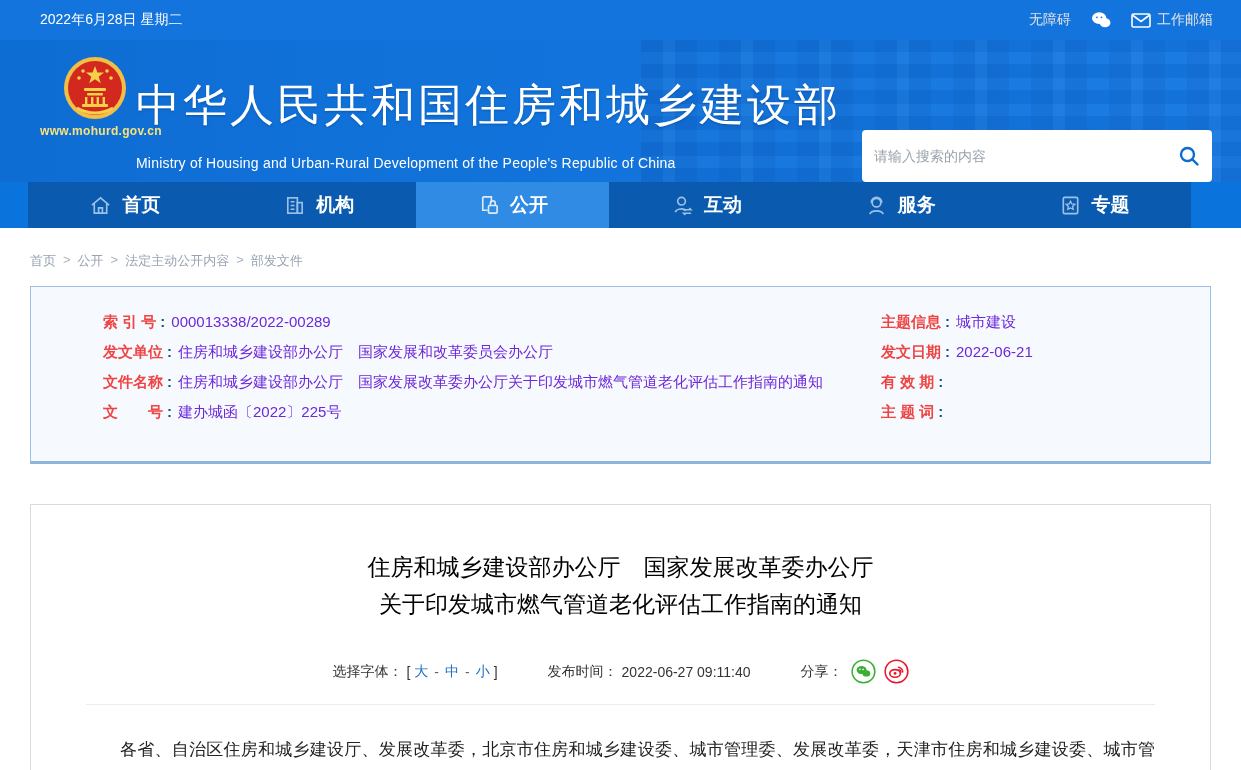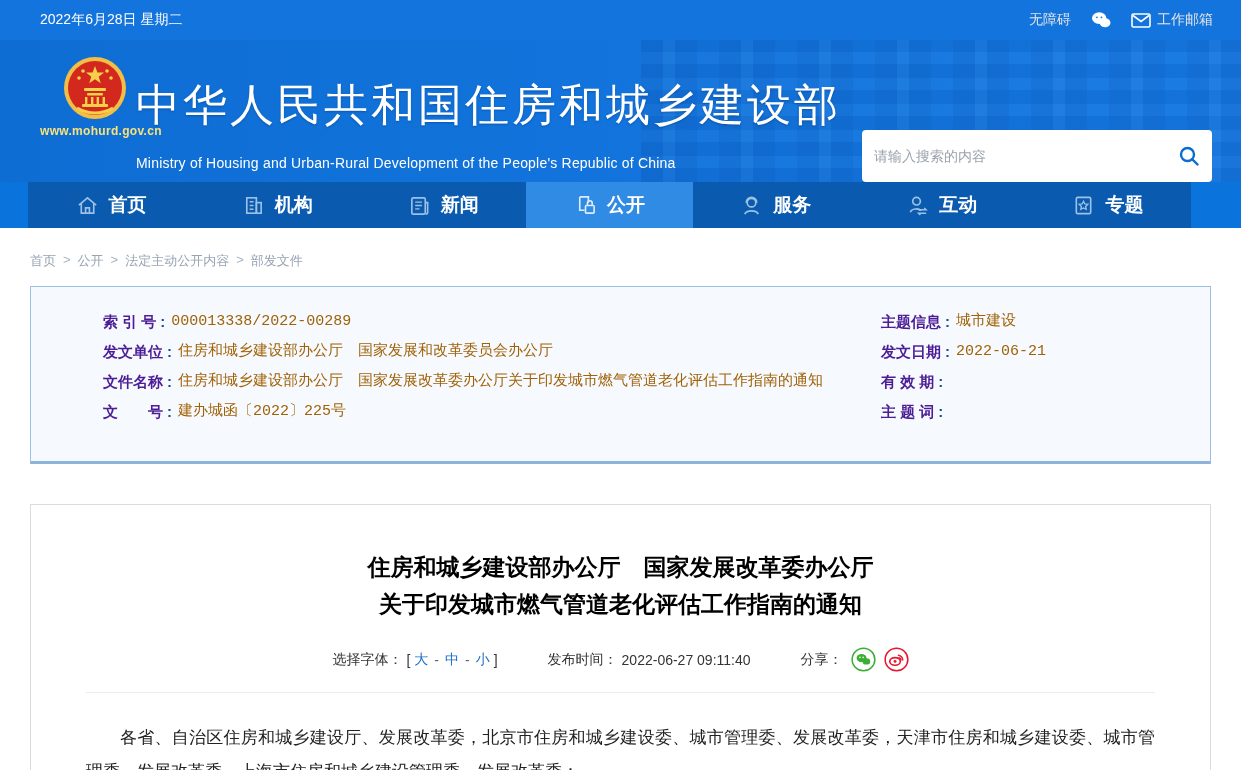--- a/index.html
+++ b/index.html
@@ -46,29 +46,29 @@
   .breadcrumb .bc-link { cursor:pointer; }
   .bc-sep { color:#A8B3BF; }
 
   
   .info-box { margin:16px auto 0 30px; width:1181px; height:178px; background:#F6FAFE;
     border:1px solid #9CBFE3; border-bottom:3px solid #8FB4DC; display:flex; padding:26px 0 0 72px; }
   .info-col { display:flex; flex-direction:column; gap:13px; }
   .info-col.left { width:778px; }
   .info-col.right { flex:1; }
   .info-row { display:flex; font-size:15px; line-height:17px; }
-  .info-lbl { font-weight:bold; color:#4c1d95; white-space:pre; }
+  .info-lbl { font-weight:bold; color:#ef4444; white-space:pre; }
   .info-colon { font-weight:bold; color:#1A4E86; margin:0 6px 0 4px; }
-  .info-val { color:#a16207;font-family:Liberation Mono, monospace; }
+  .info-val { color:#6d28d9; }
 
   
   .article { margin:40px auto 0 30px; width:1181px; min-height:400px; background:#fff;
     border:1px solid #DBDBDB; padding:44px 55px 0 55px; }
-  .article-title { text-align:center; font-size:23px; font-weight:bold; color:#000; line-height:37px; }
-  .article-meta { margin-top:24px; display:flex; justify-content:center; align-items:center;
+  .article-title { text-align:center; font-size:23px; font-weight:normal; color:#000; line-height:37px; }
+  .article-meta { margin-top:36px; display:flex; justify-content:center; align-items:center;
     font-size:14px; color:#333; gap:6px; padding-bottom:20px; border-bottom:1px solid #ECECEC; }
   .meta-group { display:flex; align-items:center; gap:4px; }
   .font-link { color:#1B6EC8; cursor:pointer; }
   .font-sep { color:#666; margin:0 2px; }
   .meta-gap { width:38px; }
   .share-icons { display:flex; gap:8px; margin-left:4px; }
   .share-icons span { cursor:pointer; display:flex; }
   .body-text { margin-top:28px; font-size:17px; color:#222; line-height:34px;
     text-indent:2em; text-align:justify; }
 </style>
@@ -145,52 +145,44 @@
       <span>首页</span>
     </div>
     <div class="nav-item">
       <svg width="23" height="23" viewBox="0 0 24 24">
           <rect x="5" y="4" width="10" height="16" fill="none" stroke="#CFE3F7" stroke-width="1.7"></rect>
           <rect x="15" y="9" width="5" height="11" fill="none" stroke="#CFE3F7" stroke-width="1.7"></rect>
           <path d="M8 8h4 M8 12h4 M8 16h4" stroke="#CFE3F7" stroke-width="1.5"></path>
         </svg>
       <span>机构</span>
     </div>
-    <div class="nav-item">
-      <svg width="23" height="23" viewBox="0 0 24 24">
-          <rect x="4" y="4" width="14" height="17" rx="1.5" fill="none" stroke="#CFE3F7" stroke-width="1.7"></rect>
-          <path d="M7.5 8.5h7 M7.5 12h7 M7.5 15.5h4.5" stroke="#CFE3F7" stroke-width="1.5"></path>
-          <path d="M18 9h2.5v10a2 2 0 0 1-2 2" fill="none" stroke="#CFE3F7" stroke-width="1.7"></path>
-        </svg>
-      <span>新闻</span>
-    </div>
     <div class="nav-item active">
       <svg width="23" height="23" viewBox="0 0 24 24">
           <path d="M6 3 h9 v6" fill="none" stroke="#E8F2FC" stroke-width="1.7"></path>
           <path d="M6 3 v14 h5" fill="none" stroke="#E8F2FC" stroke-width="1.7"></path>
           <rect x="12" y="12" width="9" height="8" rx="1" fill="none" stroke="#E8F2FC" stroke-width="1.7"></rect>
           <path d="M14 12 v-2.5 a2.5 2.5 0 0 1 5 0 V12" fill="none" stroke="#E8F2FC" stroke-width="1.7"></path>
         </svg>
       <span>公开</span>
     </div>
     <div class="nav-item">
       <svg width="23" height="23" viewBox="0 0 24 24">
+          <circle cx="11" cy="7.5" r="4" fill="none" stroke="#CFE3F7" stroke-width="1.7"></circle>
+          <path d="M4.5 19 c1.2-4 9-4.5 11-1.5" fill="none" stroke="#CFE3F7" stroke-width="1.7"></path>
+          <path d="M13 16.5 h8 l-2-2 M21 20 h-8 l2 2" fill="none" stroke="#CFE3F7" stroke-width="1.5"></path>
+        </svg>
+      <span>互动</span>
+    </div>
+    <div class="nav-item">
+      <svg width="23" height="23" viewBox="0 0 24 24">
           <circle cx="12" cy="9" r="4.5" fill="none" stroke="#CFE3F7" stroke-width="1.7"></circle>
           <path d="M5 21 c1.5-4.5 12.5-4.5 14 0" fill="none" stroke="#CFE3F7" stroke-width="1.7"></path>
           <path d="M6.5 9 a5.5 5.5 0 0 1 11 0" fill="none" stroke="#CFE3F7" stroke-width="1.7"></path>
         </svg>
       <span>服务</span>
-    </div>
-    <div class="nav-item">
-      <svg width="23" height="23" viewBox="0 0 24 24">
-          <circle cx="11" cy="7.5" r="4" fill="none" stroke="#CFE3F7" stroke-width="1.7"></circle>
-          <path d="M4.5 19 c1.2-4 9-4.5 11-1.5" fill="none" stroke="#CFE3F7" stroke-width="1.7"></path>
-          <path d="M13 16.5 h8 l-2-2 M21 20 h-8 l2 2" fill="none" stroke="#CFE3F7" stroke-width="1.5"></path>
-        </svg>
-      <span>互动</span>
     </div>
     <div class="nav-item">
       <svg width="23" height="23" viewBox="0 0 24 24">
           <rect x="4.5" y="3.5" width="15" height="17" rx="1.5" fill="none" stroke="#CFE3F7" stroke-width="1.7"></rect>
           <polygon points="12,7.5 13.4,10.4 16.5,10.8 14.2,13 14.8,16 12,14.5 9.2,16 9.8,13 7.5,10.8 10.6,10.4" fill="none" stroke="#CFE3F7" stroke-width="1.4"></polygon>
         </svg>
       <span>专题</span>
     </div>
   </div>
 </div>

